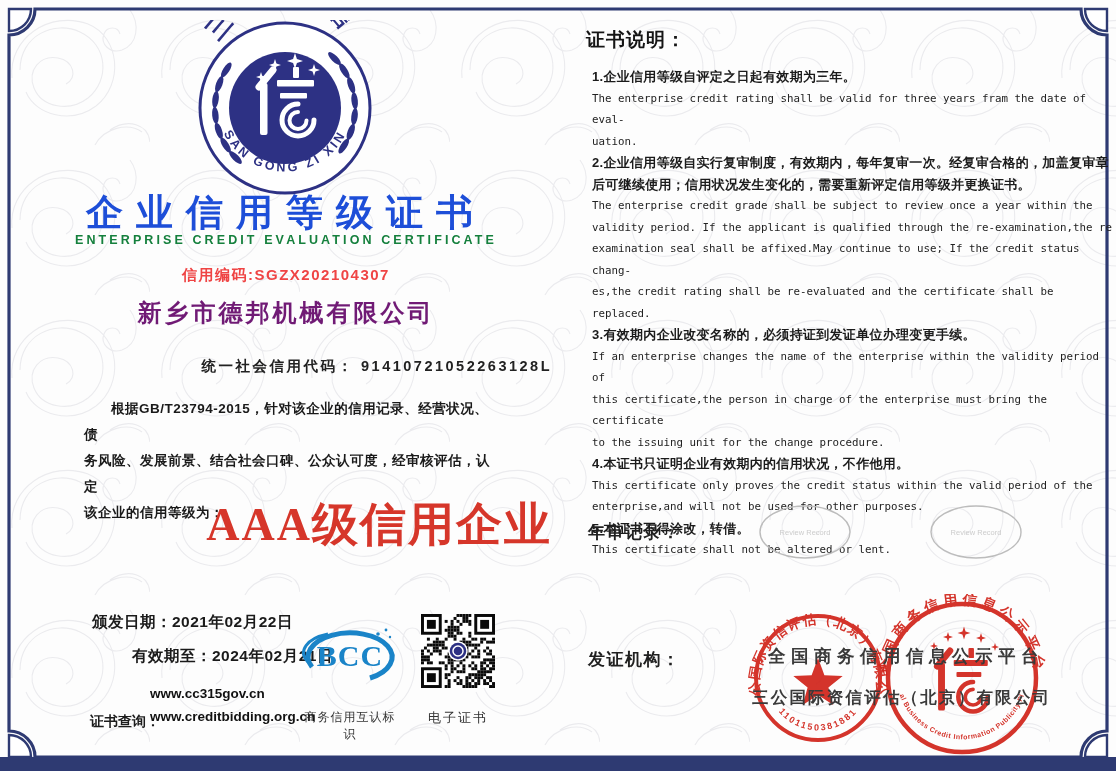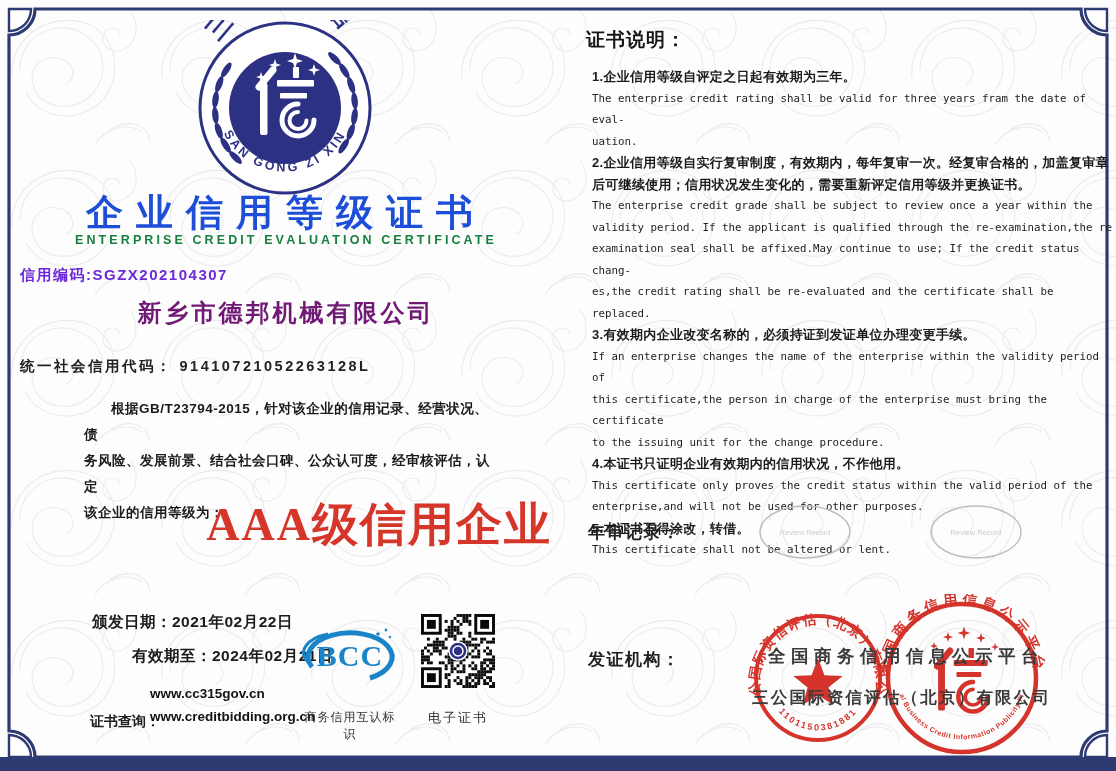--- a/index.html
+++ b/index.html
@@ -5,25 +5,25 @@
   html,body{margin:0;padding:0;background:#fff;}
   .page{position:relative;width:1116px;height:771px;overflow:hidden;
         font-family:"Liberation Sans","DejaVu Sans",sans-serif;color:#1c1c1c;background:#fdfdfd;}
   .abs{position:absolute;}
   svg{display:block;}
   
   .title{left:20px;top:188px;width:532px;text-align:center;font-weight:bold;font-size:37px;
          letter-spacing:13px;color:#1d4ed8;font-family:"Liberation Serif","DejaVu Serif",serif;}
   .title-en{left:20px;top:233px;width:532px;text-align:center;font-size:12.5px;font-weight:700;
             letter-spacing:3.1px;color:#15803d;}
-  .credit-code{left:20px;top:266px;width:532px;text-align:left;font-size:15px;font-weight:600;
-               letter-spacing:1.5px;color:#6d28d9;}
+  .credit-code{left:20px;top:266px;width:532px;text-align:center;font-size:15px;font-weight:600;
+               letter-spacing:1.5px;color:#ef4444;}
   .company{left:20px;top:297px;width:532px;text-align:center;font-size:24px;font-weight:bold;
            letter-spacing:3px;color:#701a75;}
-  .uscc{left:20px;top:357px;width:532px;text-align:left;font-size:14.5px;font-weight:600;
+  .uscc{left:20px;top:357px;width:532px;text-align:right;font-size:14.5px;font-weight:600;
         letter-spacing:2.5px;color:#222;}
   .statement{left:84px;top:396px;width:414px;font-size:13.5px;font-weight:600;line-height:26px;
              color:#1a1a1a;white-space:pre-line;text-indent:2em;letter-spacing:.5px;}
   .rating{left:20px;top:494px;width:532px;text-align:right;font-size:46px;font-weight:bold;
           color:#d6362a;letter-spacing:2px;font-family:"Liberation Serif","DejaVu Serif",serif;}
   .meta-line{left:92px;width:300px;font-size:15.5px;font-weight:600;color:#1a1a1a;letter-spacing:.5px;}
   .query-label{left:90px;top:686px;font-size:14px;font-weight:600;margin-top:27px;}
   .query-url{left:150px;width:220px;font-size:13.5px;font-weight:600;color:#111;}
   .mark-label{font-size:12px;color:#333;letter-spacing:1px;text-align:center;}
   .qr-label{font-size:13px;color:#333;letter-spacing:2px;text-align:center;

